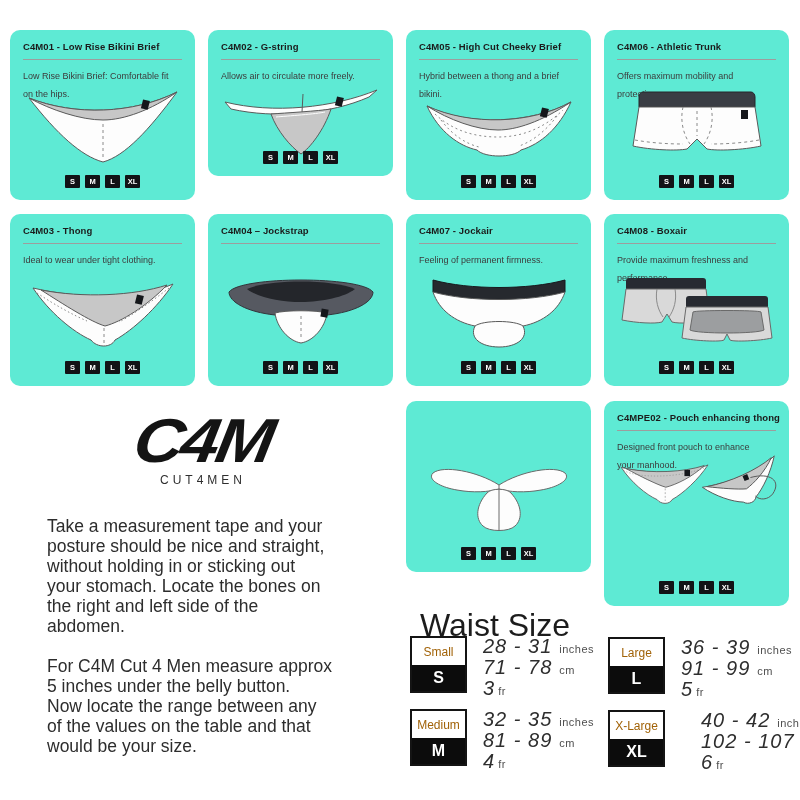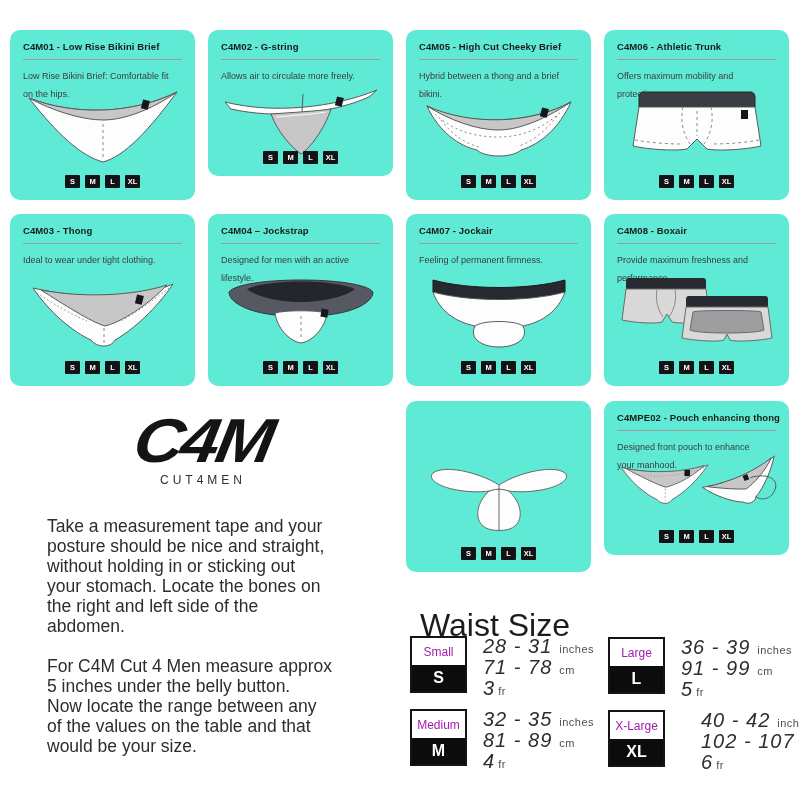--- a/index.html
+++ b/index.html
@@ -21,21 +21,21 @@
               letter-spacing:-3px;color:#141414;transform:skewX(-10deg) scaleX(1.12);}
   .brand-sub{font-size:12px;letter-spacing:4px;color:#2e2e2e;margin-top:3px;}
   
   .measure{position:absolute;left:47px;top:516px;font-size:17.5px;color:#2d2d2d;}
   .measure .ln{height:20px;line-height:20px;white-space:nowrap;}
   .measure .gap{height:20px;}
   
   .waist-title{position:absolute;left:408px;top:595px;font-size:32px;font-weight:normal;color:#1c1c1c;margin:12px;}
   .size-entry{position:absolute;display:flex;gap:16px;align-items:flex-start;}
   .size-box{width:57px;height:57px;border:2px solid #141414;background:#ffffff;box-sizing:border-box;}
-  .size-box-label{height:27px;display:flex;align-items:center;justify-content:center;font-size:12px;color:#a21caf;}
+  .size-box-label{height:27px;display:flex;align-items:center;justify-content:center;font-size:12px;color:#a16207;}
   .size-box-letter{height:26px;background:#0c0c0c;color:#ffffff;display:flex;align-items:center;
                    justify-content:center;font-weight:bold;font-size:16px;}
   .size-line{height:21px;line-height:21px;white-space:nowrap;}
   .size-num{font-size:20px;color:#2e2e2e;letter-spacing:1px;font-style:italic;}
   .size-unit{font-size:11px;color:#4e4e4e;margin-left:7px;letter-spacing:.5px;}
   .size-unit-fr{margin-left:3px;}
 </style>
 </head>
 <body>
 
@@ -147,21 +147,20 @@
       <span class="size-chip">M</span>
       <span class="size-chip">L</span>
       <span class="size-chip">XL</span>
     </div>
   </section>
 
   <section class="card" style="left:208px;top:214px;height:172px;">
     <div class="card-pad">
       <div class="card-title">C4M04 – Jockstrap</div>
       <div class="card-rule"></div>
-      <div class="card-desc">Designed for men with an active lifestyle.</div>
     </div>
     <svg class="card-illus" width="160" height="84" viewBox="0 0 160 84">
       <path d="M8,24 C20,8 140,8 152,24 C152,34 134,44 106,47 C90,49 70,49 54,47 C26,44 8,34 8,24 Z" fill="#565961" stroke="#33353b"></path>
       <path d="M26,21 C48,11 112,11 134,21 C124,29 101,34 80,34 C59,34 36,29 26,21 Z" fill="#24262b"></path>
       <path d="M54,45 C64,42 96,42 106,45 C104,60 92,73 80,75 C68,73 56,60 54,45 Z" fill="#fdfdfd" stroke="#5a5a5a"></path>
       <line x1="80" y1="48" x2="80" y2="71" stroke="#8a8a8a" stroke-dasharray="3 3"></line>
       <rect x="100" y="41" width="7" height="8" fill="#15171b" transform="rotate(10 103 45)"></rect>
     </svg>
     <div class="card-badges">
       <span class="size-chip">S</span>
@@ -220,21 +219,21 @@
       <line x1="80" y1="30" x2="80" y2="76" stroke="#6a6a6a"></line>
     </svg>
     <div class="card-badges">
       <span class="size-chip">S</span>
       <span class="size-chip">M</span>
       <span class="size-chip">L</span>
       <span class="size-chip">XL</span>
     </div>
   </section>
 
-  <section class="card" style="left:604px;top:401px;height:154px;">
+  <section class="card" style="left:604px;top:401px;height:205px;">
     <div class="card-pad">
       <div class="card-title">C4MPE02 - Pouch enhancing thong</div>
       <div class="card-rule"></div>
       <div class="card-desc">Designed front pouch to enhance your manhood.</div>
     </div>
     <svg class="card-illus" width="160" height="84" viewBox="0 0 160 84">
       <g transform="translate(-2,0) scale(0.62)">
         <path d="M10,20 C26,44 50,64 68,72 C74,80 88,80 92,72 C110,62 134,40 150,16 C120,30 60,32 10,20 Z" fill="#fdfdfd" stroke="#5a5a5a" stroke-width="1.4"></path>
         <path d="M18,22 C60,30 110,28 144,17 C124,36 98,48 82,52 C68,48 40,34 18,22 Z" fill="#c7c7c7" stroke="#5a5a5a" stroke-width="1.4"></path>
         <line x1="81" y1="54" x2="81" y2="74" stroke="#8a8a8a" stroke-dasharray="3 3"></line>

